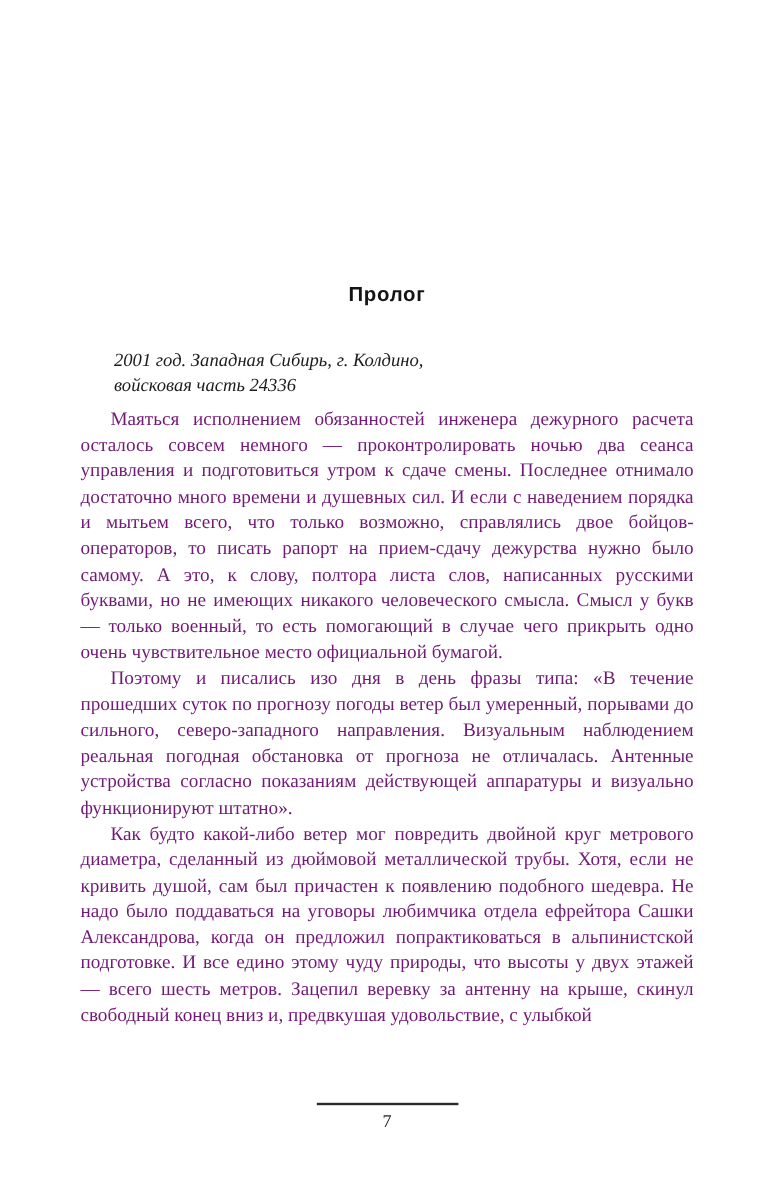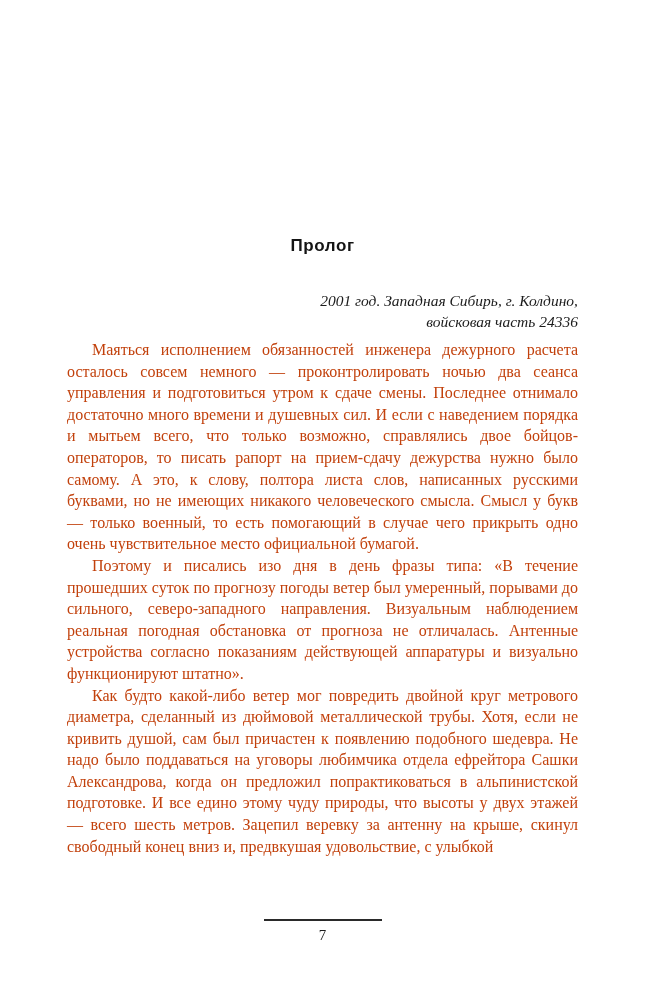--- a/index.html
+++ b/index.html
@@ -31,30 +31,29 @@
       color: #141414;
       margin-bottom: 34px;
     }
     .dateline {
       font-style: italic;
       font-size: 15.5px;
       line-height: 21px;
       padding-left: 28px;
       margin-bottom: 7px;
       color: #1c1c1c;
-      text-align: right;
     }
     .body-text p {
       font-size: 16px;
       line-height: 21.6px;
       text-align: justify;
       text-indent: 25px;
       hyphens: auto;
       -webkit-hyphens: auto;
-      color: #c2410c;
+      color: #701a75;
     }
     .footer {
       position: absolute;
       top: 919px;
       left: 0;
       width: 100%;
       text-align: center;
     }
     .footer-rule {
       display: block;

